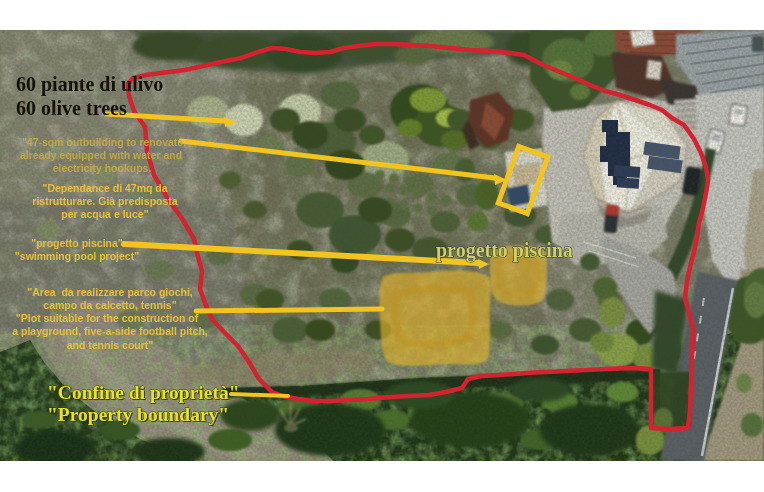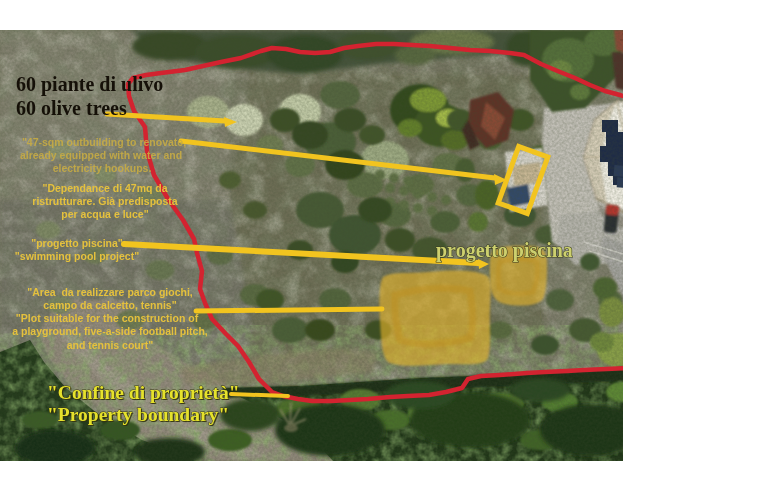--- a/index.html
+++ b/index.html
@@ -1,16 +1,16 @@
 <!DOCTYPE html>
 <html><head>
 <meta charset="utf-8">
 <style>
   html,body{margin:0;padding:0;background:#ffffff;}
-  #stage{position:relative;width:623px;height:492px;background:#ffffff;overflow:hidden;
+  #stage{position:relative;width:764px;height:492px;background:#ffffff;overflow:hidden;
          font-family:"Liberation Sans", sans-serif;}
   svg{display:block}
 </style>
 </head>
 <body>
 <div id="stage">
 <svg width="764" height="492" viewBox="0 0 764 492">
 <defs>
   <clipPath id="photoClip">
           <rect x="0" y="30" width="764" height="431"></rect>

